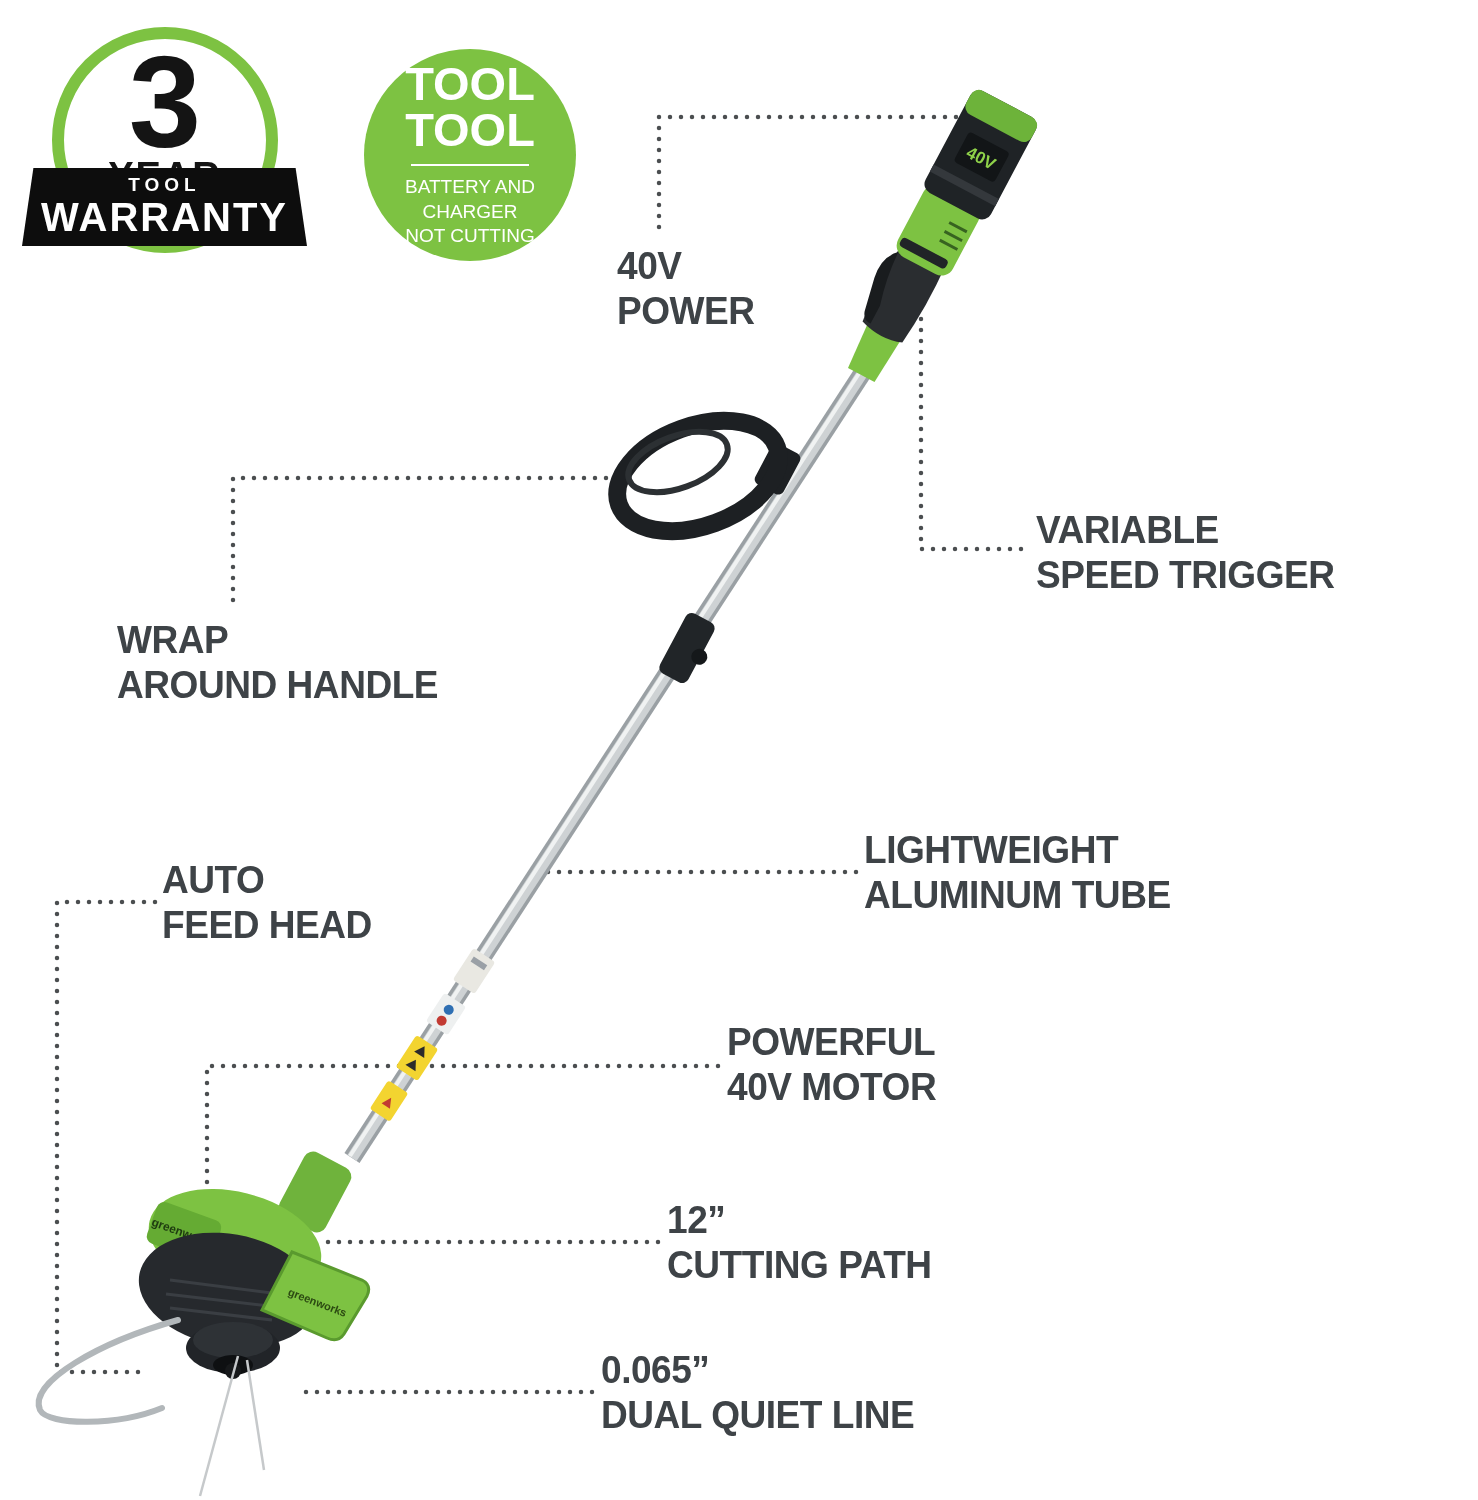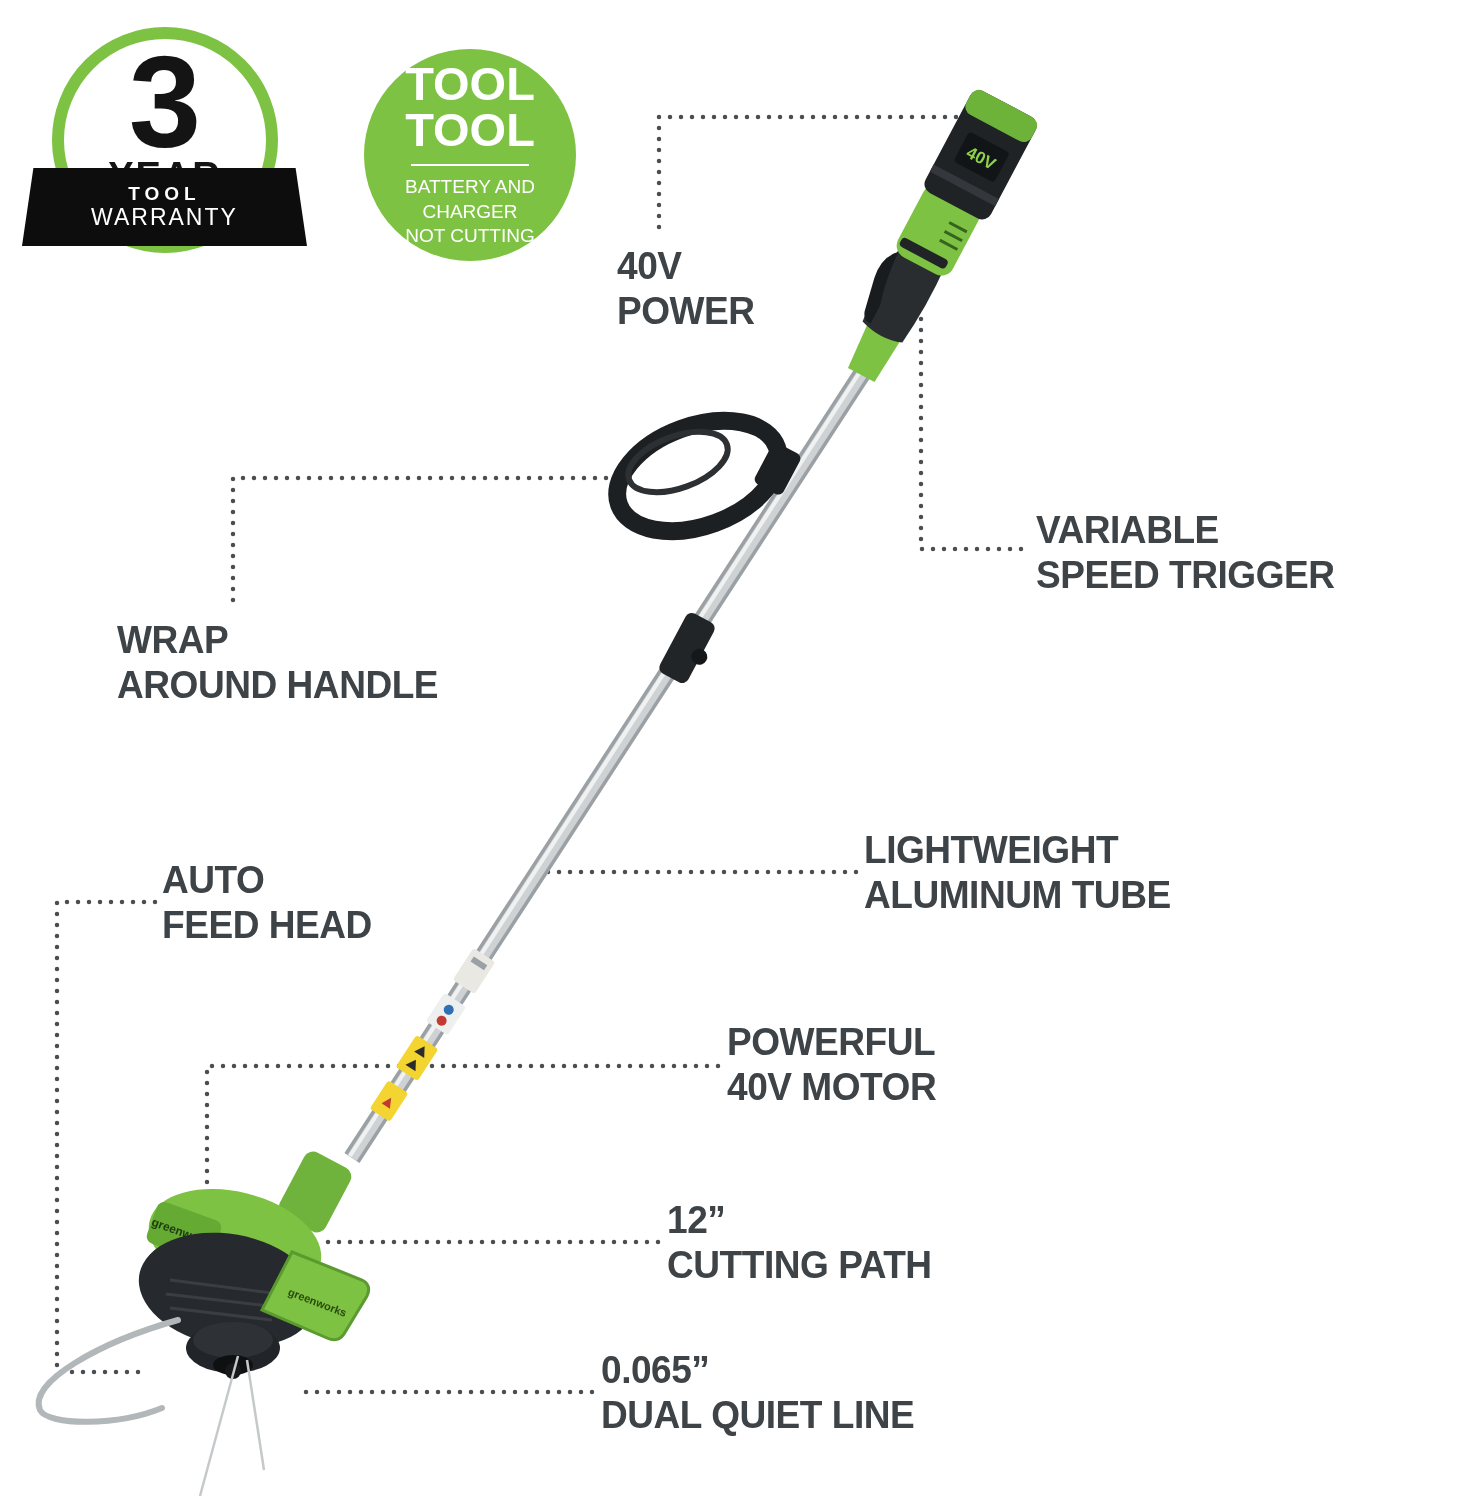--- a/index.html
+++ b/index.html
@@ -20,21 +20,21 @@
     display:flex;flex-direction:column;align-items:center;z-index:1;
   }
   .warranty-years{font-size:130px;line-height:.95;font-weight:900;color:#141414;margin-top:2px;}
   .warranty-year-label{font-size:38px;font-weight:900;color:#141414;letter-spacing:2px;margin-top:-10px;}
   .warranty-ribbon{
     position:absolute;left:22px;top:168px;width:285px;height:78px;background:#0d0d0d;z-index:2;
     clip-path:polygon(4% 0,96% 0,100% 100%,0 100%);
     display:flex;flex-direction:column;align-items:center;justify-content:center;color:#ffffff;
   }
   .ribbon-line1{font-size:19px;font-weight:700;letter-spacing:5px;line-height:1.1;}
-  .ribbon-line2{font-size:23px;font-weight:400;letter-spacing:2px;line-height:1.1;}
+  .ribbon-line2{font-size:40px;font-weight:700;letter-spacing:2px;line-height:1.1;}
   
   .tool-only-circle{
     position:absolute;left:364px;top:49px;width:212px;height:212px;border-radius:50%;
     background:#7dc242;color:#ffffff;display:flex;flex-direction:column;align-items:center;
     justify-content:center;text-align:center;z-index:1;
   }
   .tool-only-big{font-size:47px;font-weight:900;line-height:.98;letter-spacing:0px;}
   .tool-only-divider{width:118px;height:2px;background:#ffffff;margin:11px 0 9px 0;}
   .tool-only-small{font-size:19px;font-weight:400;line-height:1.3;letter-spacing:0px;}
   

